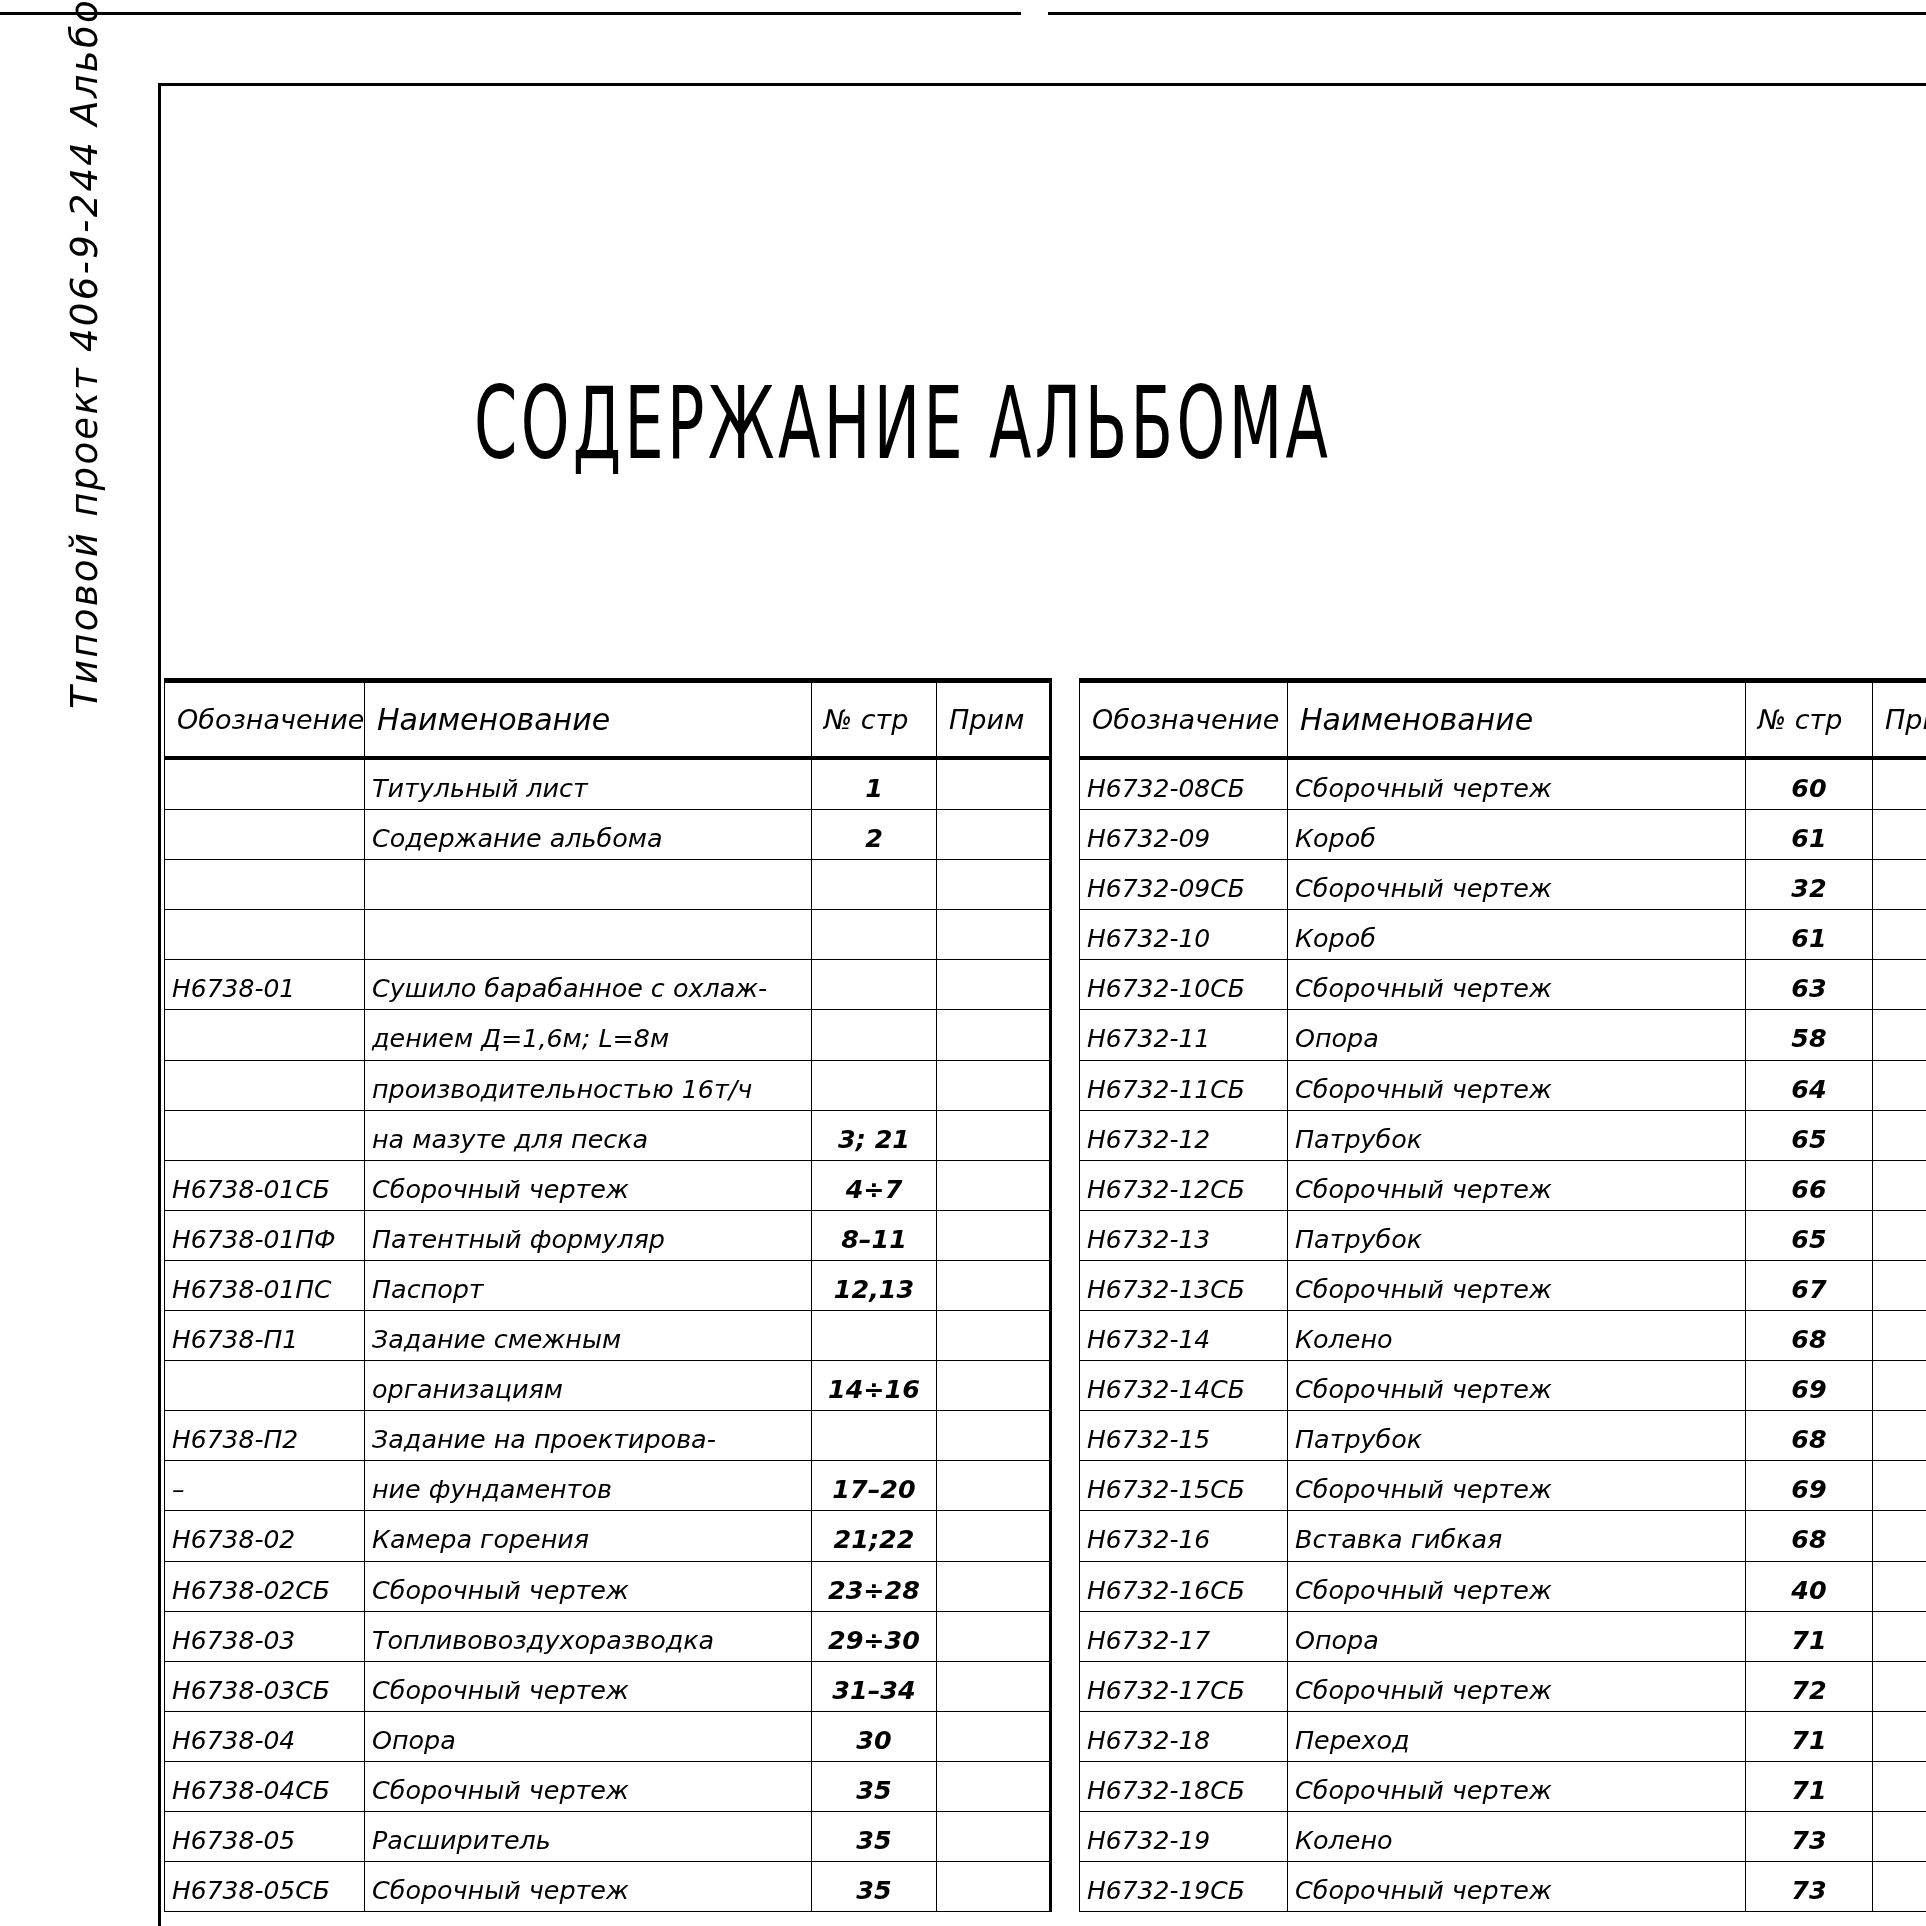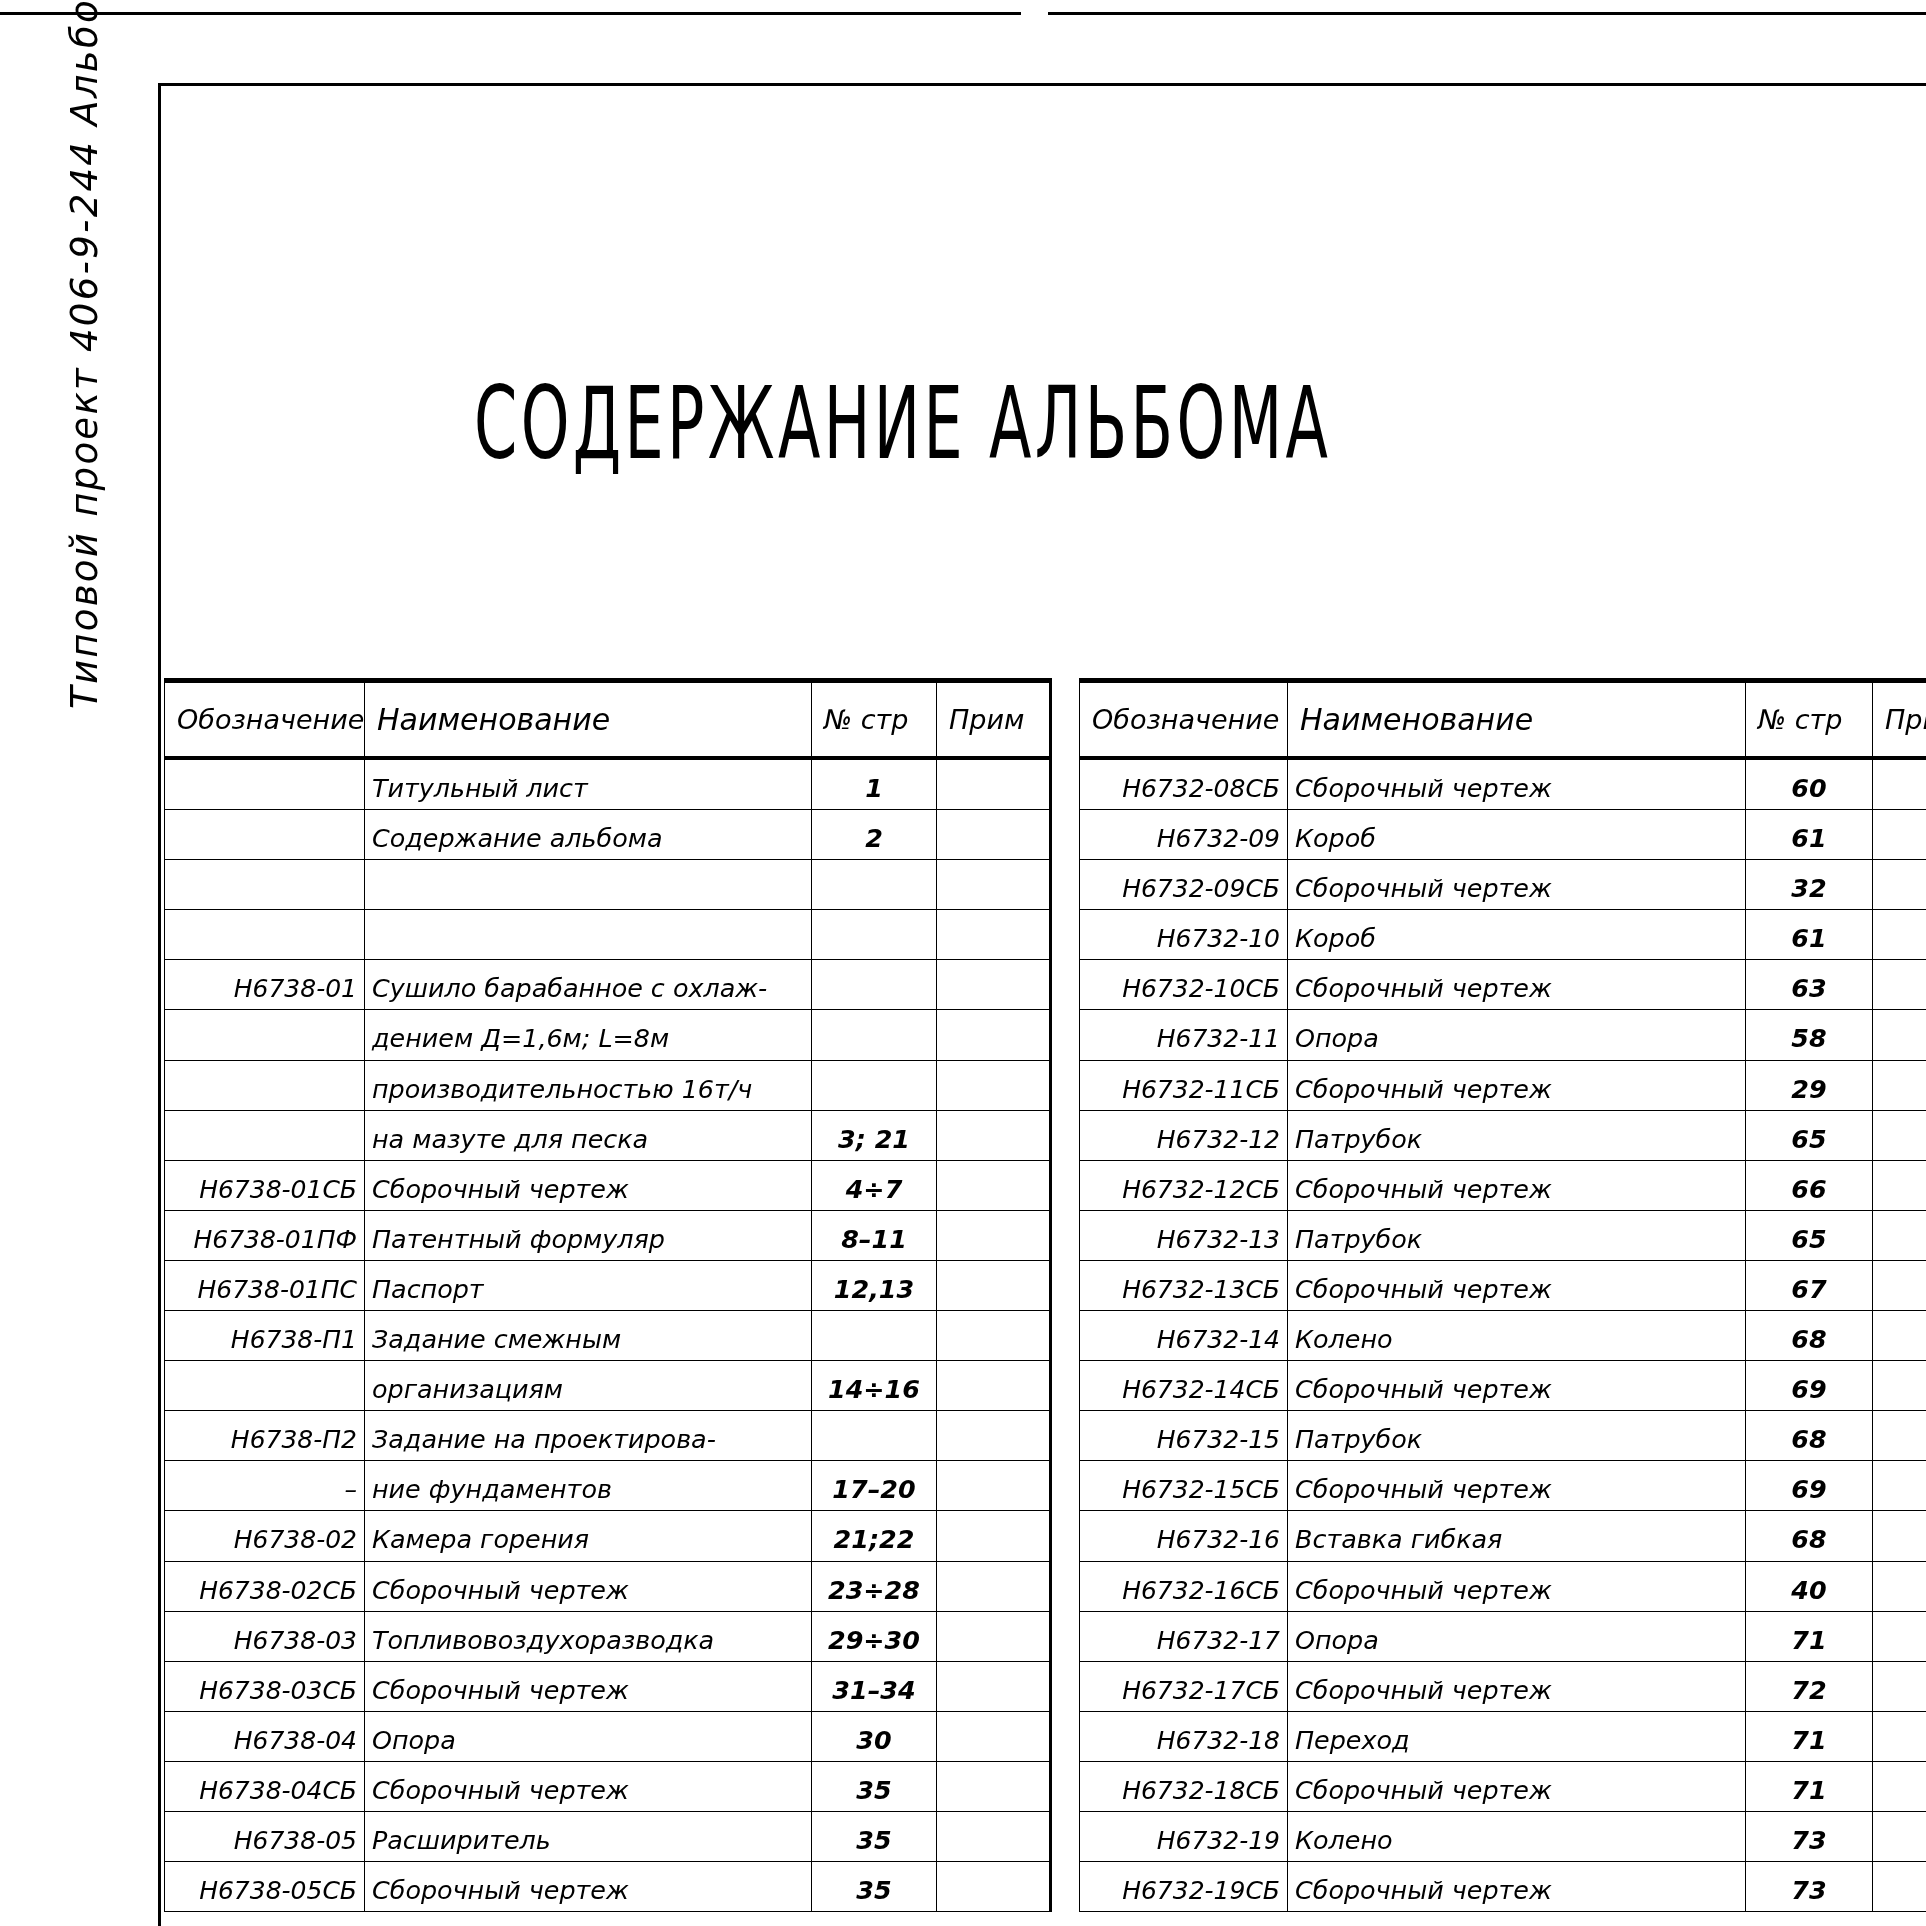--- a/index.html
+++ b/index.html
@@ -19,21 +19,21 @@
   .title span { display: inline-block; }
 
   table.toc { position: absolute; border-collapse: collapse; table-layout: fixed;
               font-family: "DejaVu Sans", sans-serif; font-style: italic; }
   table.toc th, table.toc td { border: 1.9px solid #000; padding: 0 7px; white-space: nowrap;
               overflow: visible; vertical-align: bottom; }
   table.toc thead th { height: 73px; font-weight: normal; font-size: 27px; border-top: 5.4px solid #000;
               border-bottom: 4.6px solid #000; vertical-align: middle; text-align: left; padding-left: 12px; }
   table.toc tbody td { height: 46px; font-size: 25.4px; line-height: 35px; padding-bottom: 3.1px; }
   table.toc td.pg { text-align: center; font-weight: bold; }
-  table.toc td.code { font-size: 25px; text-align: right; }
+  table.toc td.code { font-size: 25px; }
   table.toc th.name-h { text-align: left; font-size: 30px; }
   #left-table { left: 164px; top: 678px; width: 886px; }
   #right-table { left: 1079px; top: 678px; width: 915px; }
   #left-table { border-right: 3.1px solid #000; }
 </style>
 </head>
 <body>
 
 <div class="top-line" style="left:0; width:1021px;"></div>
 <div class="top-line" style="left:1048px; width:990px;"></div>
@@ -249,21 +249,21 @@
       </tr>
       <tr>
         <td class="code">Н6732-11</td>
         <td class="name">Опора</td>
         <td class="pg">58</td>
         <td class="note"></td>
       </tr>
       <tr>
         <td class="code">Н6732-11СБ</td>
         <td class="name">Сборочный чертеж</td>
-        <td class="pg">29</td>
+        <td class="pg">64</td>
         <td class="note"></td>
       </tr>
       <tr>
         <td class="code">Н6732-12</td>
         <td class="name">Патрубок</td>
         <td class="pg">65</td>
         <td class="note"></td>
       </tr>
       <tr>
         <td class="code">Н6732-12СБ</td>

